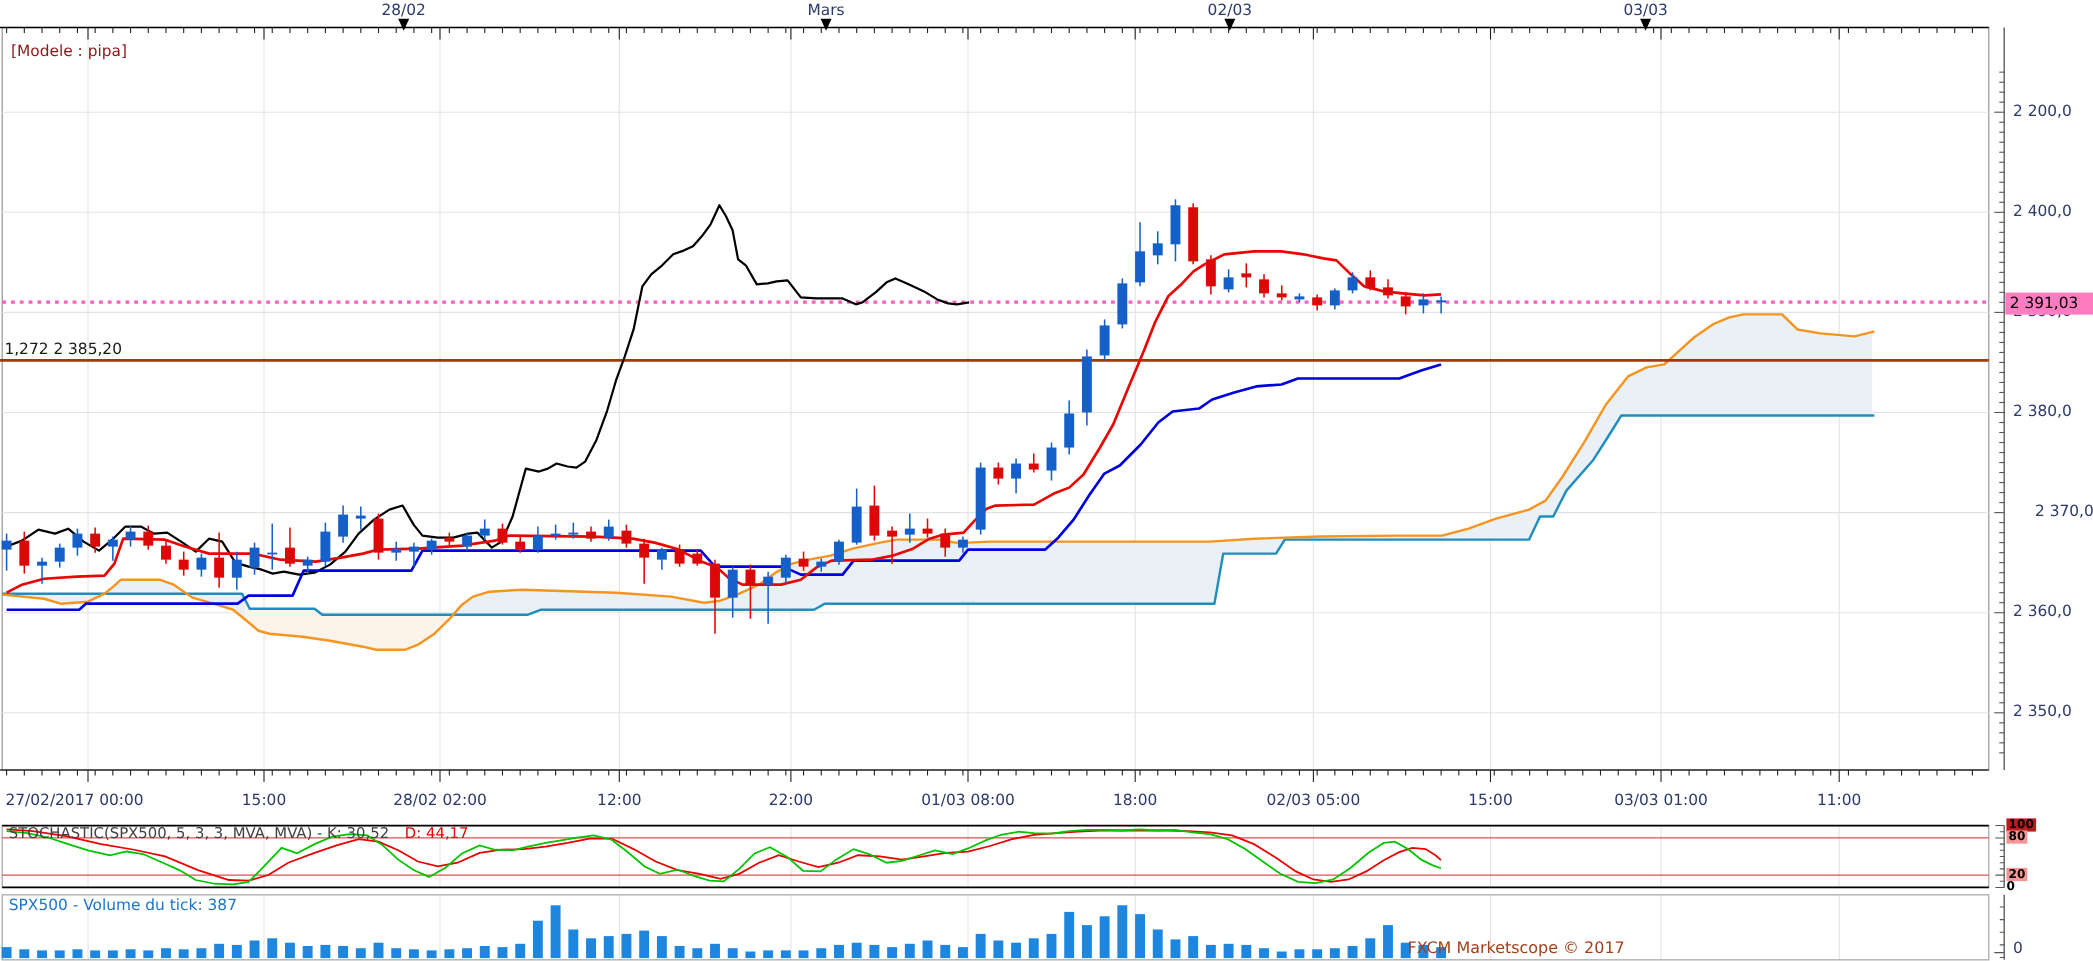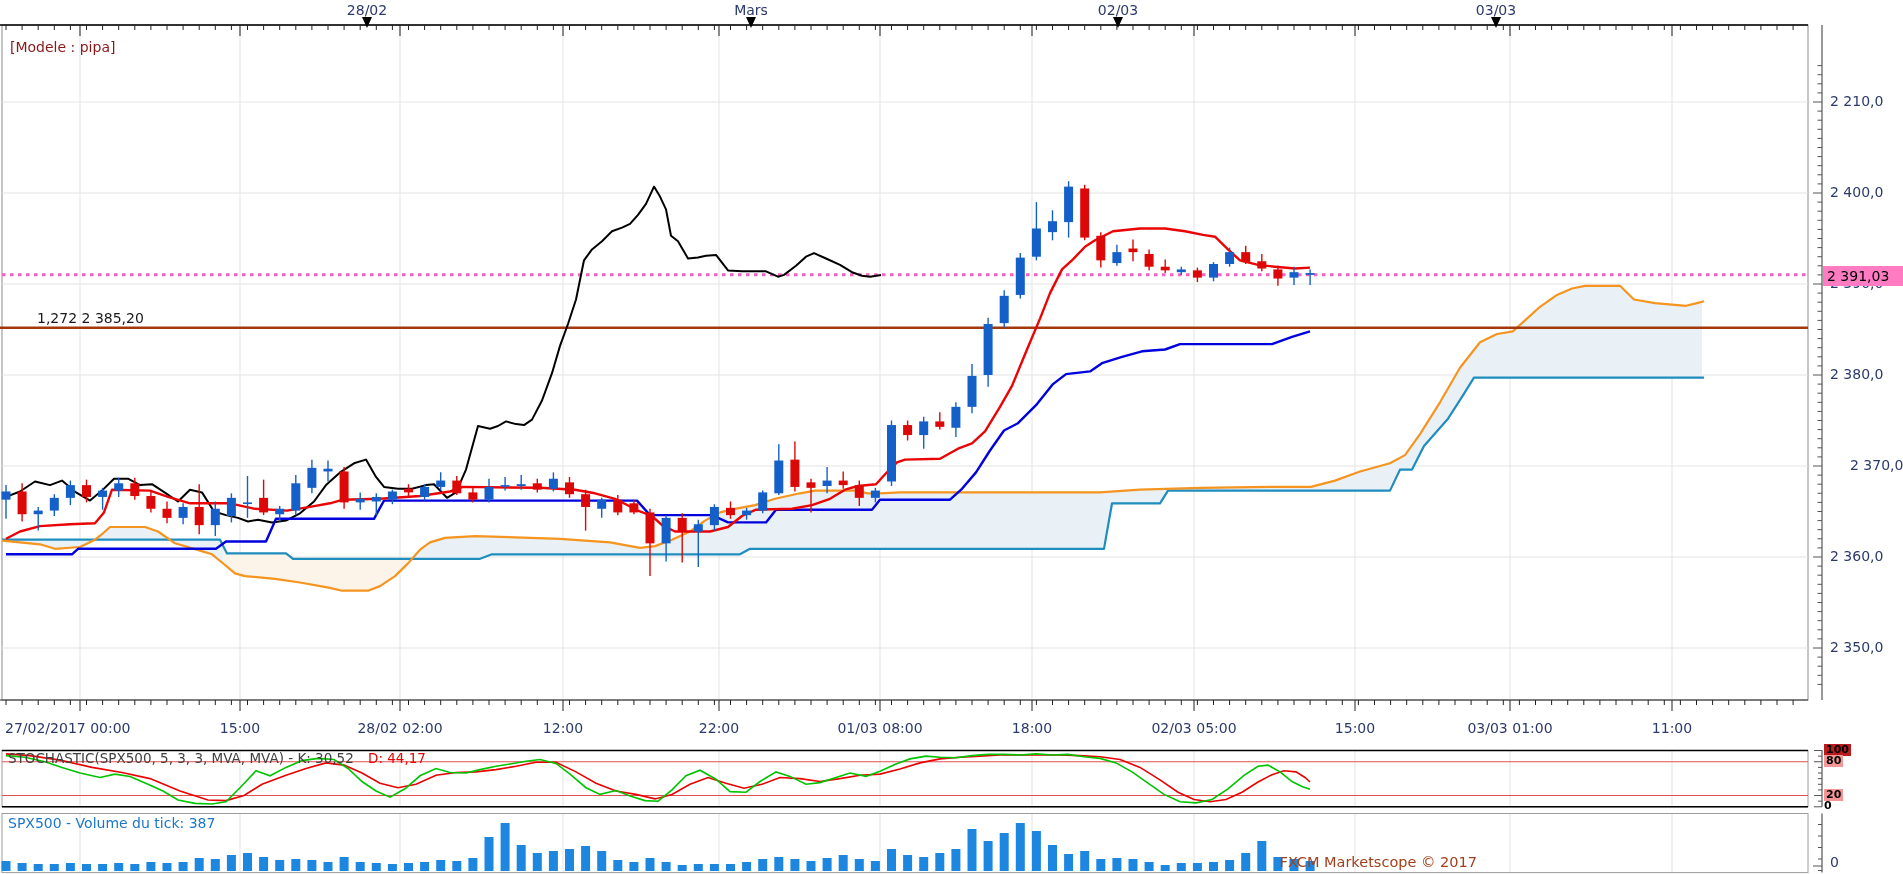--- a/index.html
+++ b/index.html
@@ -10,21 +10,21 @@
   .lbl{position:absolute;font-size:14px;color:#2c3a6b;white-space:nowrap;line-height:1.1;}
   .legend1{left:10px;top:40px;color:#8b1717;font-size:14px;}
   .legend2{left:10px;top:58px;font-size:14px;}
   .legend2 span{margin-right:14px;}
   .seg-ich{color:#e60303;margin-right:4px !important;}
   .seg-tl{color:#e60303;}
   .seg-kl{color:#0000d0;}
   .seg-cs{color:#000;}
   .seg-sa{color:#f08c10;}
   .seg-sb{color:#2e9bd6;}
-  .fib{left:4px;top:311px;color:#1a1a1a;font-size:14px;padding-left:33px;}
+  .fib{left:4px;top:311px;color:#1a1a1a;font-size:14px;}
   .badge{left:1823px;top:266px;width:80px;height:20px;background:#ff7cc2;color:#000;
          font-size:14px;line-height:20px;padding-left:4px;font-weight:500;}
   .stoch-legend{left:8px;top:751px;font-size:13.5px;}
   .stoch-k{color:#404040;margin-right:10px;}
   .stoch-d{color:#e60303;margin-top:48px;}
   .vol-label{left:8px;top:816px;color:#1b76cc;font-size:14px;}
   .vol-zero{left:1830px;top:855px;}
   .footer{right:97px;top:855px;color:#a2401c;font-size:14.5px;}
 </style>
 </head>
@@ -685,21 +685,21 @@
         <div class="lbl" style="left: 751px; top: 3px; transform: translateX(-50%);">Mars</div>
         <div class="lbl" style="left: 1118px; top: 3px; transform: translateX(-50%);">02/03</div>
         <div class="lbl" style="left: 1496px; top: 3px; transform: translateX(-50%);">03/03</div>
       </div>
 
     <div class="lbl legend1">[Modele : pipa]</div>
 
     <div class="lbl fib">1,272 2 385,20</div>
 
     <div id="price-labels">
-        <div class="lbl" style="left: 1830px; top: 94px;">2 210,0</div>
+        <div class="lbl" style="left: 1830px; top: 94px;">2 200,0</div>
         <div class="lbl" style="left: 1830px; top: 185px;">2 400,0</div>
         <div class="lbl" style="left: 1830px; top: 276px;">2 390,0</div>
         <div class="lbl" style="left: 1830px; top: 367px;">2 380,0</div>
         <div class="lbl" style="left: 1830px; top: 458px; margin-left: 20px;">2 370,0</div>
         <div class="lbl" style="left: 1830px; top: 549px;">2 360,0</div>
         <div class="lbl" style="left: 1830px; top: 640px;">2 350,0</div>
       </div>
     <div class="lbl badge">2 391,03</div>
 
     <div id="time-labels">

